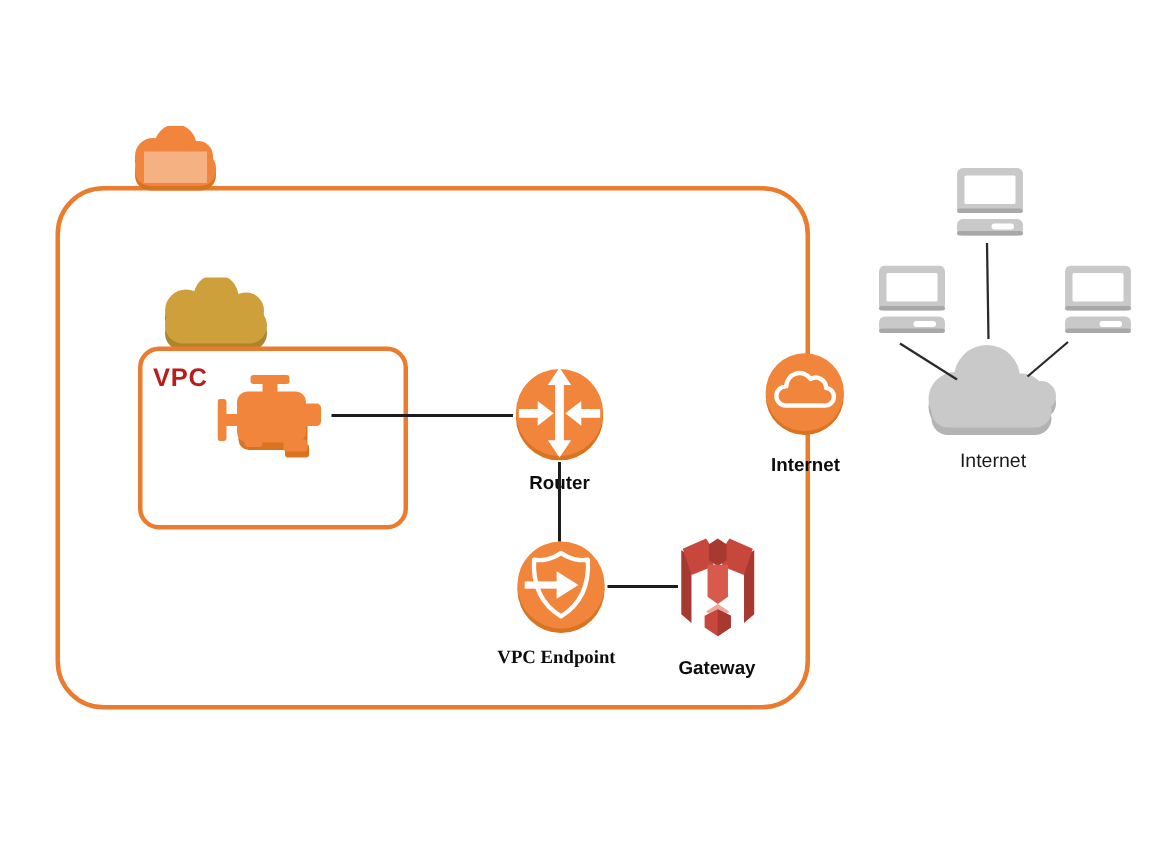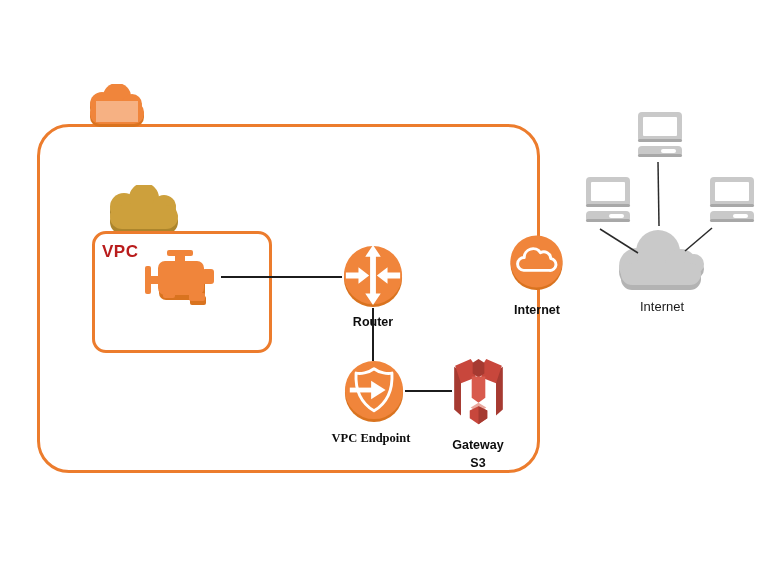--- a/index.html
+++ b/index.html
@@ -130,21 +130,20 @@
       <polygon fill="#C8473C" points="51,9 35,2 30,10 30,21 45,27"></polygon>
       <polygon fill="#A63A31" points="21,6 27,2 33,6 33,17 27,21 21,17"></polygon>
       <polygon fill="#D85A4D" points="20,20 34,20 34,42 27,47 20,42"></polygon>
       <polygon fill="#E9A99F" points="27,47 35,52 27,58 19,52"></polygon>
       <polygon fill="#C8473C" points="18,55 27,50.5 36,55 36,63 27,69 18,63"></polygon>
       <polygon fill="#A63A31" points="27,50.5 36,55 36,63 27,69"></polygon>
     </svg>
   </div>
   <div class="node-label" style="left:428px;top:436px;width:100px;line-height:18px;">
     <div>Gateway</div>
-    <div>S3</div>
   </div>
 
   <div class="abs" style="left:509px;top:235px;width:55px;height:55px;">
     <svg width="55" height="55" viewBox="0 0 56 56">
       <circle cx="28" cy="29.5" r="26.5" fill="#D9731F"></circle>
       <circle cx="28" cy="27" r="26.5" fill="#F0853B"></circle>
       <path d="M15,36 a6.5,6.5 0 0 1 0.5,-13 a9,9 0 0 1 16.5,-5 a7,7 0 0 1 10.5,6 a6,6 0 0 1 -1.5,12 z" fill="none" stroke="#ffffff" stroke-width="3" stroke-linejoin="round"></path>
     </svg>
   </div>
   <div class="node-label" style="left:487px;top:301px;width:100px;line-height:19px;">

